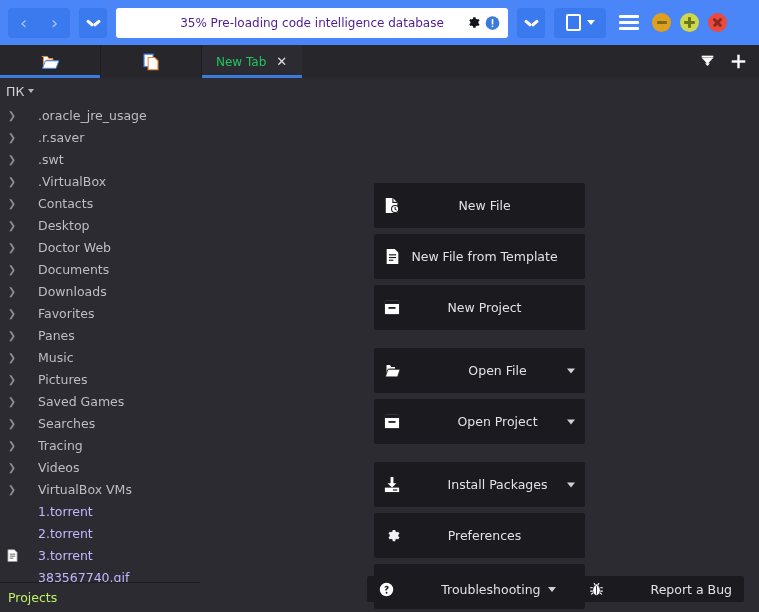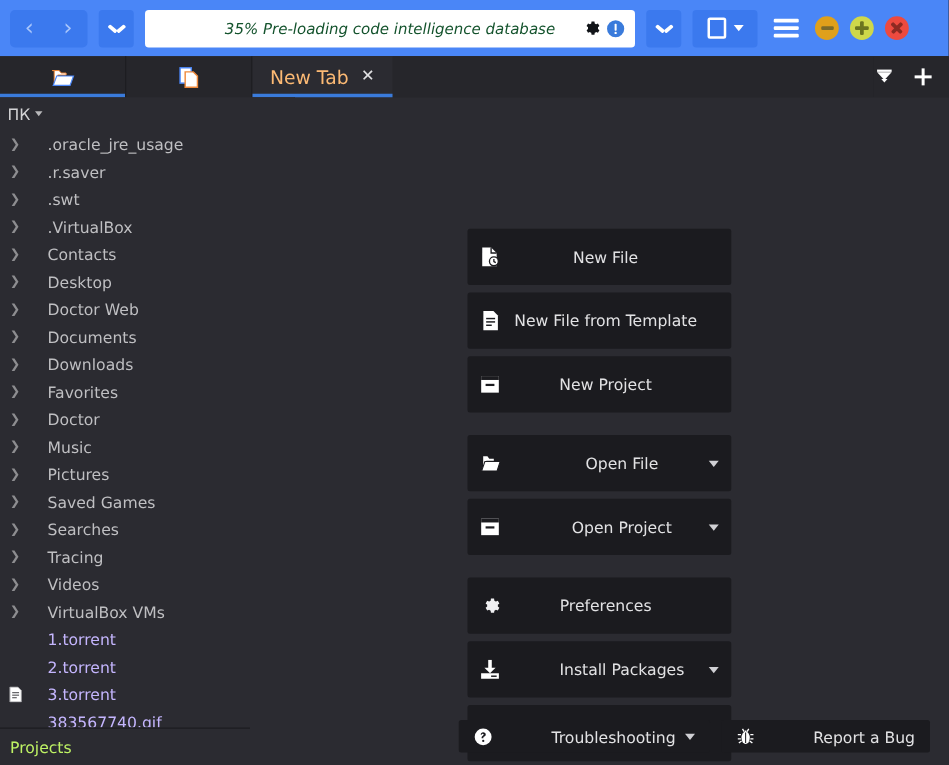--- a/index.html
+++ b/index.html
@@ -34,21 +34,21 @@
     content:""; position:absolute; top:0; width:8px; height:3px; background:#fff; border-radius:1px;
   }
   .chev-thin:before { left:0; transform: rotate(40deg); transform-origin: left center; }
   .chev-thin:after  { right:0; transform: rotate(-40deg); transform-origin: right center; }
 
   .progressbar {
     position: relative; flex: 0 0 auto; width: 392px; height: 30px; margin-left: 9px;
     background: #ffffff; border-radius: 3px;
     display: flex; align-items: center; justify-content: center;
   }
-  .progress-text { color: #14532d; font-size: 12px; white-space: nowrap; font-style: italic; }
+  .progress-text { color: #4c1d95; font-size: 12px; white-space: nowrap; }
   .progress-icons { position: absolute; right: 8px; top: 50%; transform: translateY(-50%); display: flex; align-items: center; gap: 5px; }
 
   .win-area { display: flex; align-items: center; margin-left: 9px; gap: 9px; }
   .maxbox {
     width: 52px; height: 30px; background: #3b79ee; border-radius: 3px;
     display: flex; align-items: center; justify-content: center; gap: 6px; cursor: pointer;
   }
   .sq-outline { width: 15px; height: 17px; border: 2.5px solid #fff; border-radius: 2px; }
   .tri-down { width:0;height:0;border-left:4px solid transparent;border-right:4px solid transparent;border-top:5px solid #fff; }
   .hamburger { display:flex; flex-direction:column; gap:3px; cursor:pointer; padding: 4px; }
@@ -76,21 +76,21 @@
   .tool-tab.sel:after {
     content:""; position:absolute; left:0; right:0; bottom:0; height:3px; background:#3a7bdb;
   }
   .doc-tab {
     min-width: 100px; padding: 0 14px; display:flex; align-items:center; gap:10px;
     position:relative; cursor:pointer; background:#2b2b31;
   }
   .doc-tab.sel:after {
     content:""; position:absolute; left:0; right:0; bottom:0; height:3px; background:#3a7bdb;
   }
-  .doc-tab .label { color:#fdba74; font-size:15px; }
+  .doc-tab .label { color:#22c55e; font-size:12px; }
   .tab-close { color:#e0e0e2; font-size:13px; font-weight:bold; cursor:pointer; }
   .tabbar-spacer { flex:1; background:#26262b; }
   .tabbar-right { display:flex; align-items:center; gap:14px; padding-right:12px; background:#26262b; }
 
   
   .sidebar {
     position:absolute; left:0; top:78px; width:236px; bottom:0;
     background:#2b2b31; border-right:1px solid #1d1d21;
   }
   .sb-head {
@@ -309,21 +309,21 @@
         <div class="tree-item">
           <span class="chev">❯</span>
           <span class="nm">Downloads</span>
         </div>
         <div class="tree-item">
           <span class="chev">❯</span>
           <span class="nm">Favorites</span>
         </div>
         <div class="tree-item">
           <span class="chev">❯</span>
-          <span class="nm">Doctor</span>
+          <span class="nm">Panes</span>
         </div>
         <div class="tree-item">
           <span class="chev">❯</span>
           <span class="nm">Music</span>
         </div>
         <div class="tree-item">
           <span class="chev">❯</span>
           <span class="nm">Pictures</span>
         </div>
         <div class="tree-item">
@@ -444,40 +444,40 @@
             </svg>
           </span>
           <span class="lbl">Open Project</span>
           <span class="drop">
             <span style="display:block;width:0;height:0;border-left:4px solid transparent;border-right:4px solid transparent;border-top:5px solid #d0d0d4;"></span>
           </span>
         </div>
         <div class="gap"></div>
         <div class="wbutton">
           <span class="ico">
-            <svg width="15" height="15" viewBox="0 0 24 24" fill="#f0f0f2">
-              <path d="M12 8a4 4 0 100 8 4 4 0 000-8zm9.3 4a7.6 7.6 0 00-.1-1.2l2-1.6-2-3.4-2.4 1a7.4 7.4 0 00-2-1.2L16.4 3h-4l-.4 2.6c-.7.3-1.4.7-2 1.2l-2.4-1-2 3.4 2 1.6a7.6 7.6 0 000 2.4l-2 1.6 2 3.4 2.4-1c.6.5 1.3.9 2 1.2l.4 2.6h4l.4-2.6c.7-.3 1.4-.7 2-1.2l2.4 1 2-3.4-2-1.6c.1-.4.1-.8.1-1.2z"></path>
-            </svg>
-          </span>
-          <span class="lbl">Preferences</span>
-          <span style="width:26px;flex:0 0 26px;"></span>
-        </div>
-        <div class="wbutton">
-          <span class="ico">
             <svg width="16" height="17" viewBox="0 0 18 19">
               <rect x="7.4" y="1" width="3.2" height="8" fill="#fff"></rect>
               <path d="M4 8l5 5 5-5z" fill="#fff"></path>
               <path d="M1 13v5h16v-5" fill="#fff"></path>
               <rect x="10" y="15" width="5" height="1.3" fill="#1b1b1f"></rect>
             </svg>
           </span>
           <span class="lbl">Install Packages</span>
           <span class="drop">
             <span style="display:block;width:0;height:0;border-left:4px solid transparent;border-right:4px solid transparent;border-top:5px solid #d0d0d4;"></span>
           </span>
+        </div>
+        <div class="wbutton">
+          <span class="ico">
+            <svg width="15" height="15" viewBox="0 0 24 24" fill="#f0f0f2">
+              <path d="M12 8a4 4 0 100 8 4 4 0 000-8zm9.3 4a7.6 7.6 0 00-.1-1.2l2-1.6-2-3.4-2.4 1a7.4 7.4 0 00-2-1.2L16.4 3h-4l-.4 2.6c-.7.3-1.4.7-2 1.2l-2.4-1-2 3.4 2 1.6a7.6 7.6 0 000 2.4l-2 1.6 2 3.4 2.4-1c.6.5 1.3.9 2 1.2l.4 2.6h4l.4-2.6c.7-.3 1.4-.7 2-1.2l2.4 1 2-3.4-2-1.6c.1-.4.1-.8.1-1.2z"></path>
+            </svg>
+          </span>
+          <span class="lbl">Preferences</span>
+          <span style="width:26px;flex:0 0 26px;"></span>
         </div>
         <div class="wbutton">
           <span class="ico">
             <svg width="16" height="16" viewBox="0 0 17 17">
               <g fill="#fff">
                 <rect x="0" y="0" width="4" height="4"></rect>
                 <rect x="6.5" y="0" width="4" height="4"></rect>
                 <rect x="13" y="0" width="4" height="4"></rect>
                 <rect x="0" y="6.5" width="4" height="4"></rect>
                 <rect x="6.5" y="6.5" width="4" height="4"></rect>

